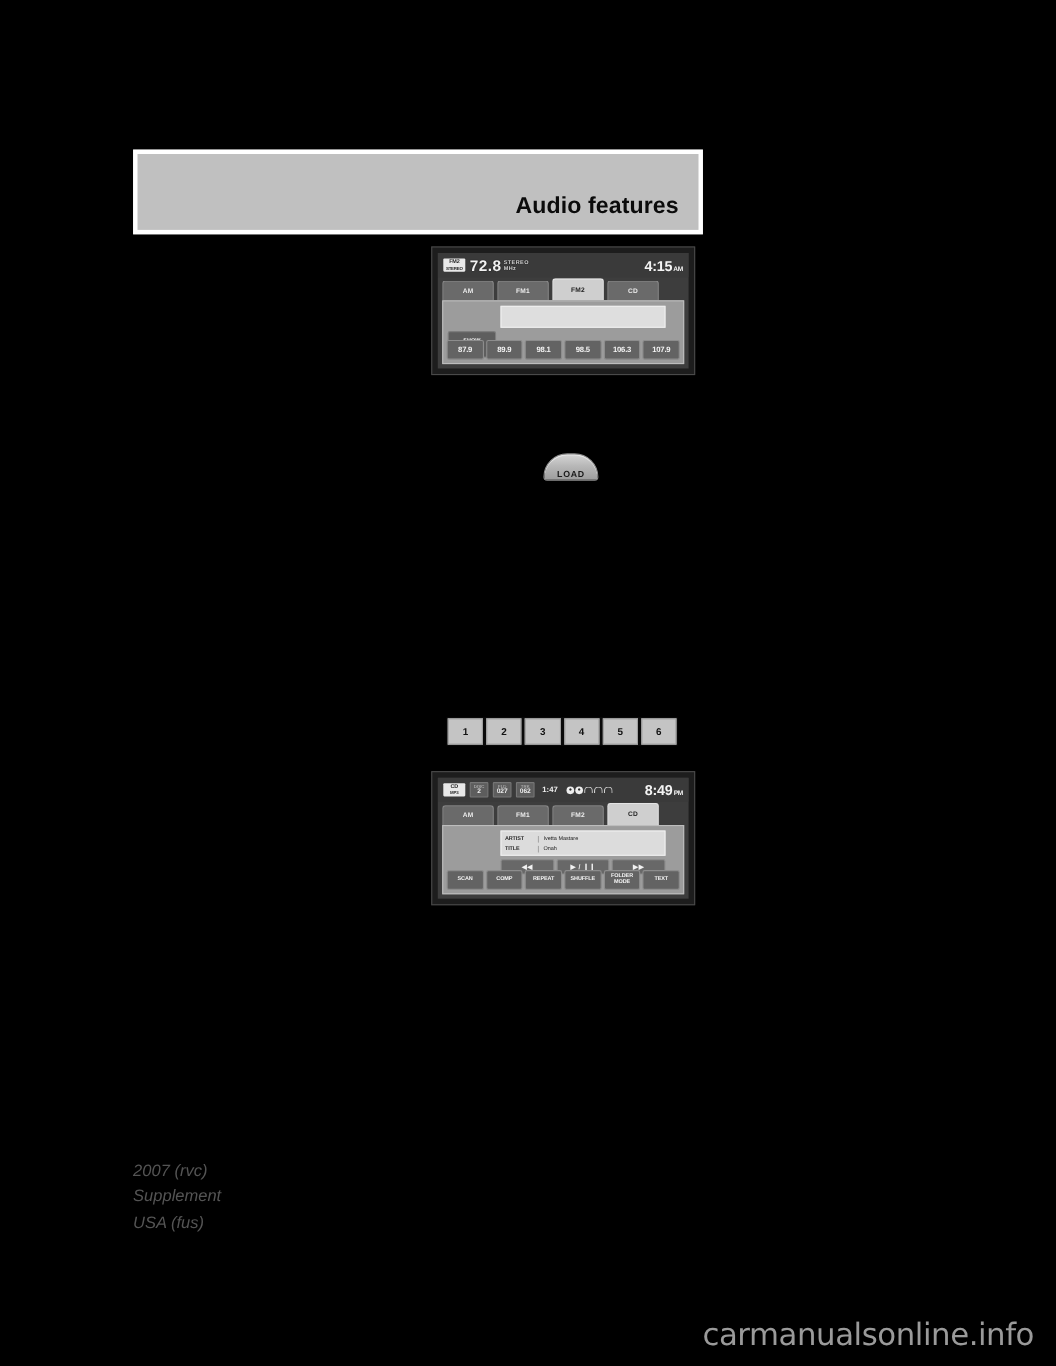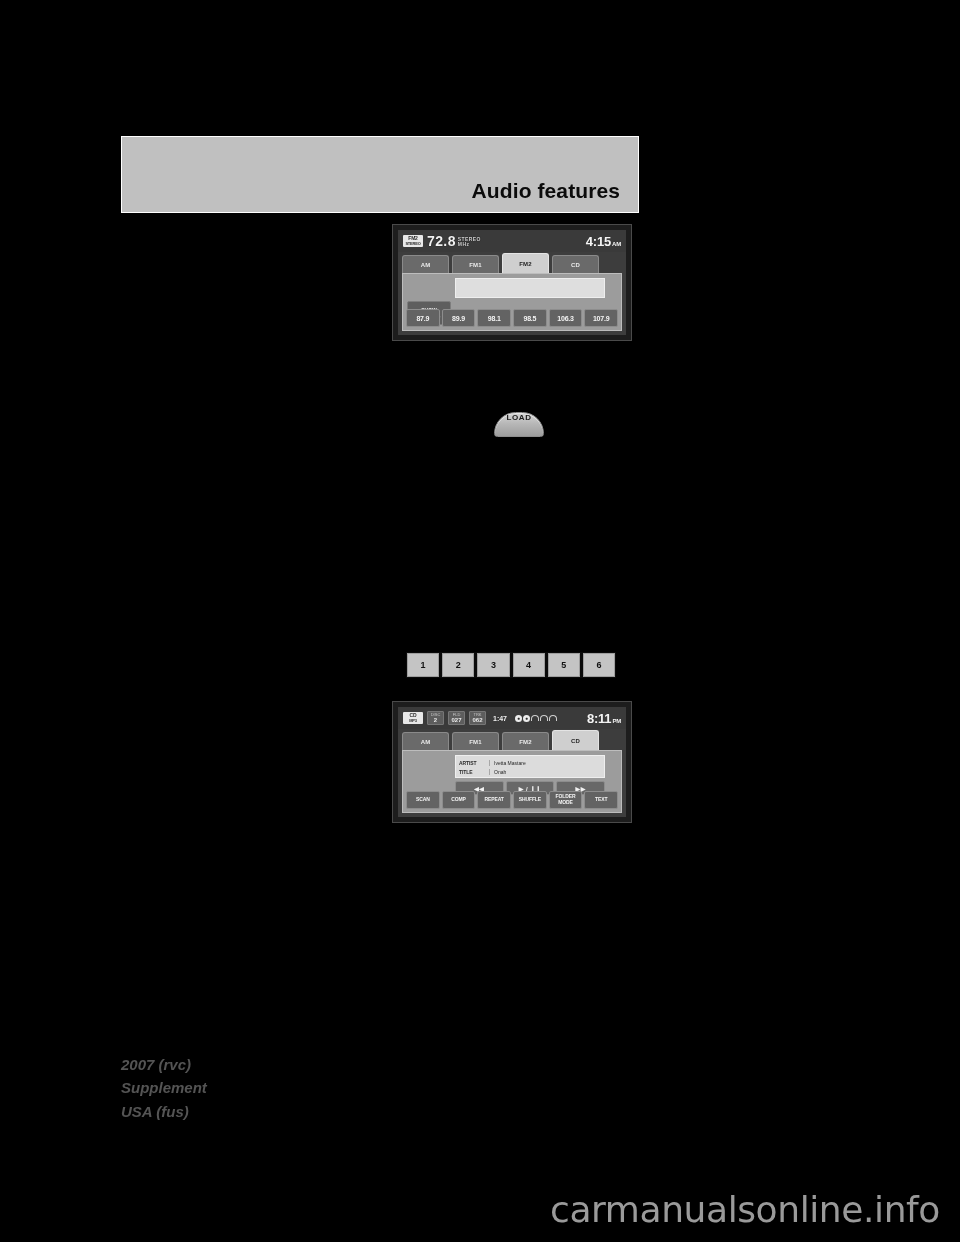--- a/index.html
+++ b/index.html
@@ -19,21 +19,21 @@
   }
 
   
   .header-band {
     position: absolute;
     left: 121px;
     top: 136px;
     width: 518px;
     height: 77px;
     background: #c0c0c0;
-    border: 1px solid #ffffff;
+    border: 4px solid #ffffff;
   }
   .header-title {
     position: absolute;
     right: 18px;
     bottom: 9px;
     font-size: 21px;
     font-weight: bold;
     color: #0b0b0b;
     letter-spacing: 0.1px;
     font-family: "Liberation Sans", sans-serif;
@@ -330,21 +330,21 @@
   .load-dome {
     position: absolute;
     left: 2px;
     top: 6px;
     width: 50px;
     height: 25px;
     background: linear-gradient(180deg, #d6d6d6 0%, #b8b8b8 45%, #9d9d9d 100%);
     border: 1px solid #8e8e8e;
     border-radius: 26px 26px 4px 4px;
     display: flex;
-    align-items: flex-start;
+    align-items: flex-end;
     justify-content: center;
     box-shadow: inset 0 1px 0 #e8e8e8;
   }
   .load-dome-label {
     font-size: 8px;
     font-weight: bold;
     color: #1a1a1a;
     letter-spacing: 0.6px;
   }
 
@@ -372,34 +372,34 @@
     justify-content: center;
   }
 
   
   .footer {
     position: absolute;
     left: 121px;
     top: 1053px;
     color: #545454;
     font-size: 15px;
-    font-weight: bold;
+    font-weight: normal;
     font-style: italic;
     line-height: 1.55;
     font-family: "Liberation Sans", sans-serif;
   }
   .footer-line { display: block; white-space: nowrap; }
 
   
   .watermark {
     position: absolute;
     right: 20px;
     bottom: 12px;
     color: #9a9a9a;
-    font-size: 36px;
+    font-size: 28px;
     letter-spacing: -0.4px;
     font-family: "DejaVu Sans", sans-serif;
   }
 </style>
 </head>
 <body>
 
 <div class="header-band">
   <div class="header-title">Audio features</div>
 </div>
@@ -491,21 +491,21 @@
       </div>
       <div class="hu-elapsed">1:47</div>
       <div class="disc-icons">
         <span class="disc-dot">●</span>
         <span class="disc-dot">●</span>
         <span class="disc-arc"></span>
         <span class="disc-arc"></span>
         <span class="disc-arc"></span>
       </div>
       <div class="hu-clock">
-        <span>8:11</span><span class="ampm">PM</span>
+        <span>8:49</span><span class="ampm">PM</span>
       </div>
     </div>
 
     <div class="hu-tabs">
       <div class="hu-tab">
         <span>AM</span>
       </div>
       <div class="hu-tab">
         <span>FM1</span>
       </div>

